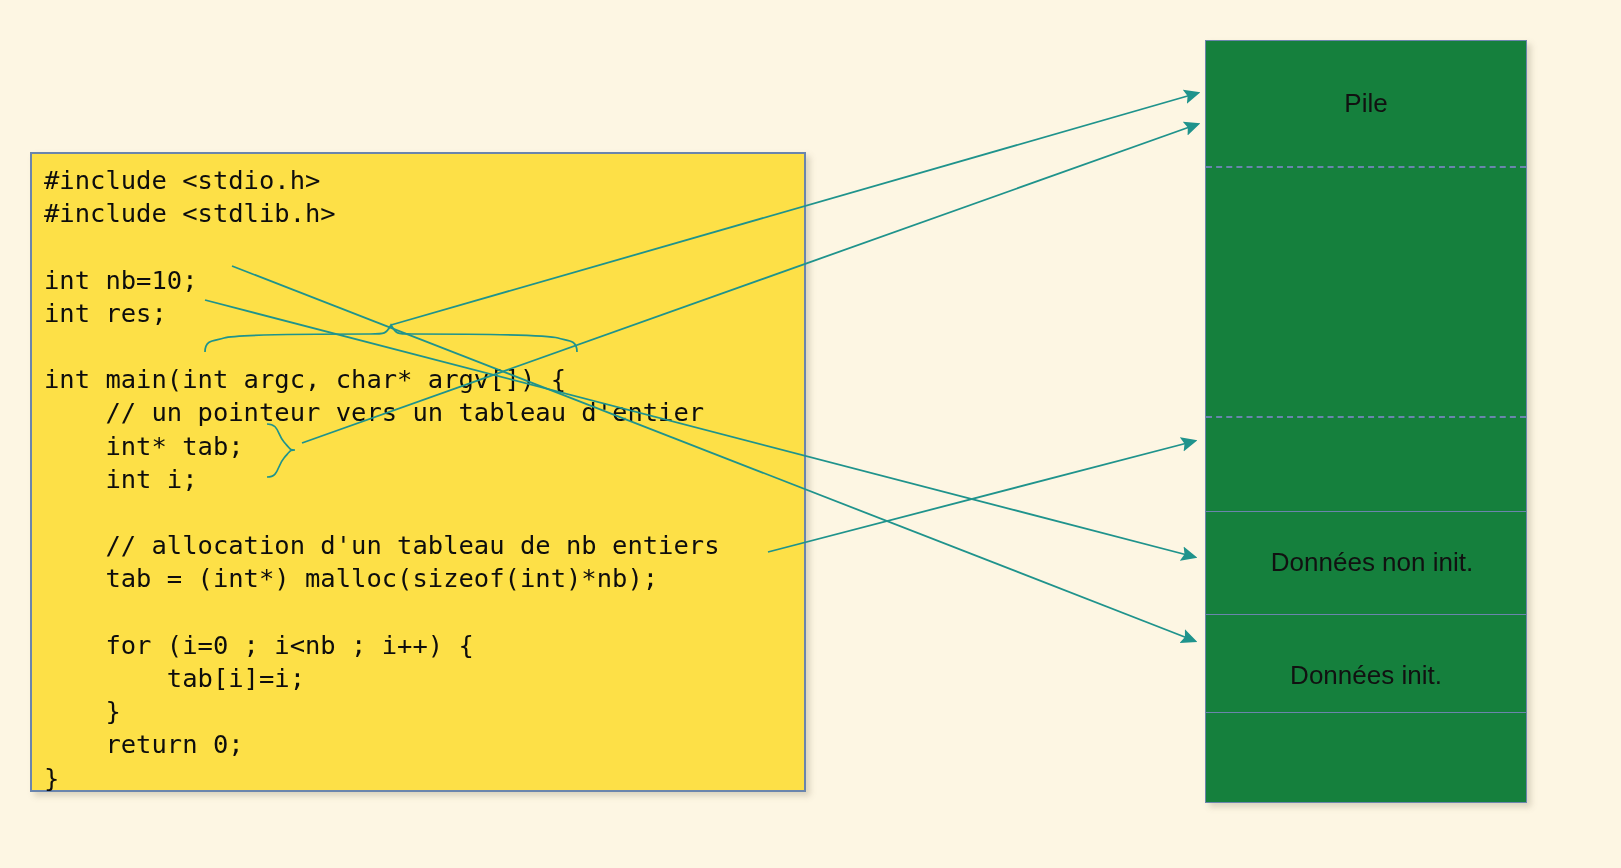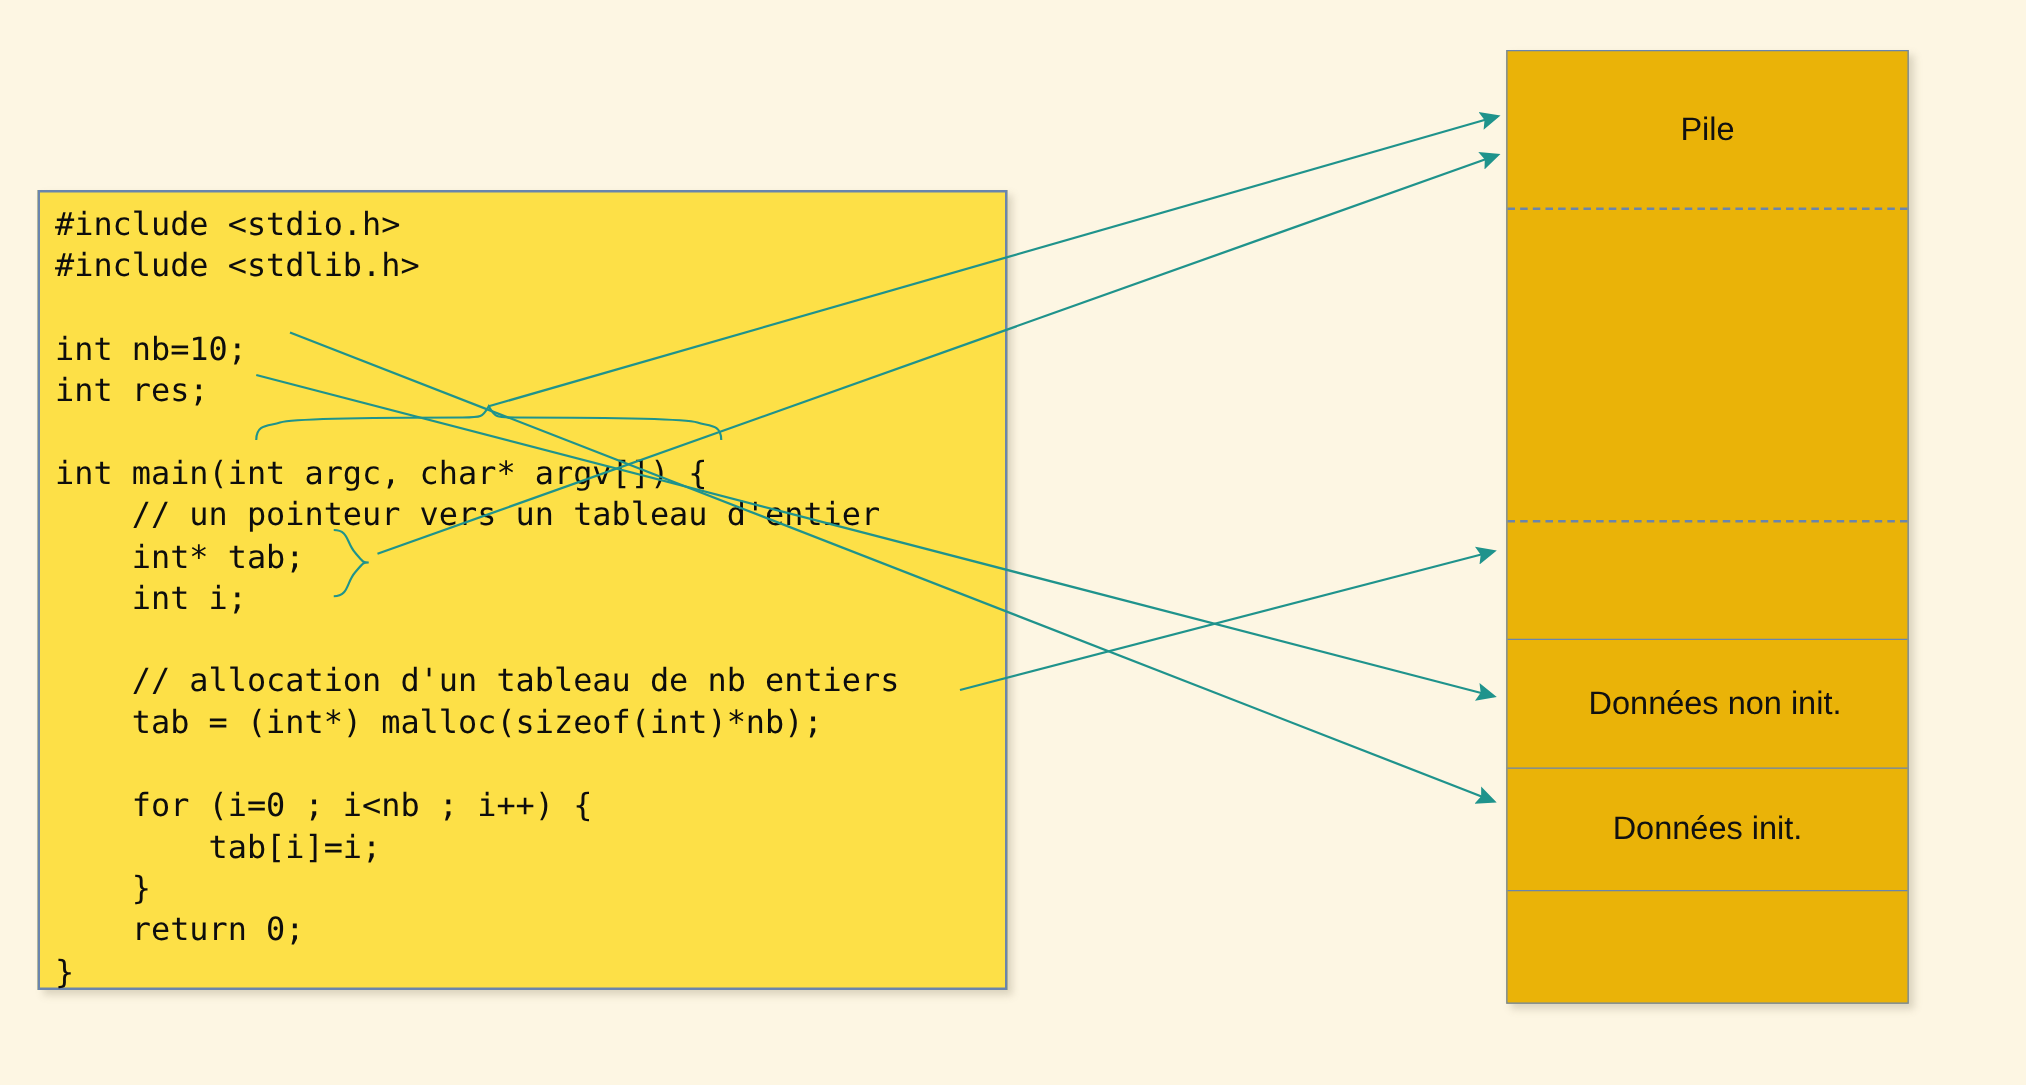--- a/index.html
+++ b/index.html
@@ -49,21 +49,21 @@
     letter-spacing: 0px;
   }
 
   
   #memory-map {
     position: absolute;
     left: 1205px;
     top: 40px;
     width: 322px;
     height: 763px;
-    background: #eab308;
+    background: #15803d;
     border: 1.5px solid #6a85ad;
     box-sizing: border-box;
     box-shadow: 4px 4px 6px rgba(120,110,85,0.25);
     z-index: 2;
   }
   .mem-seg {
     position: absolute;
     left: 0;
     width: 100%;
     box-sizing: border-box;
@@ -143,21 +143,21 @@
 
     <div class="sep-solid" style="top:470px;"></div>
 
     <div class="mem-seg" style="top:470px; height:103px;padding-left:12px;">
       <span style="display: block; text-align: center;">
         <span class="seg-label">Données non init.</span>
       </span>
     </div>
     <div class="sep-solid" style="top:573px;"></div>
 
-    <div class="mem-seg" style="top:573px; height:98px;">
+    <div class="mem-seg" style="top:586px; height:98px;">
       <span class="seg-label">Données init.</span>
     </div>
     <div class="sep-solid" style="top:671px;"></div>
 
 
   </div>
 
   <svg id="connectors" viewBox="0 0 1621 868">
     <defs>
       <marker id="teal-arrow" markerWidth="9" markerHeight="9" refX="7.6" refY="4.5" orient="auto" markerUnits="strokeWidth">

